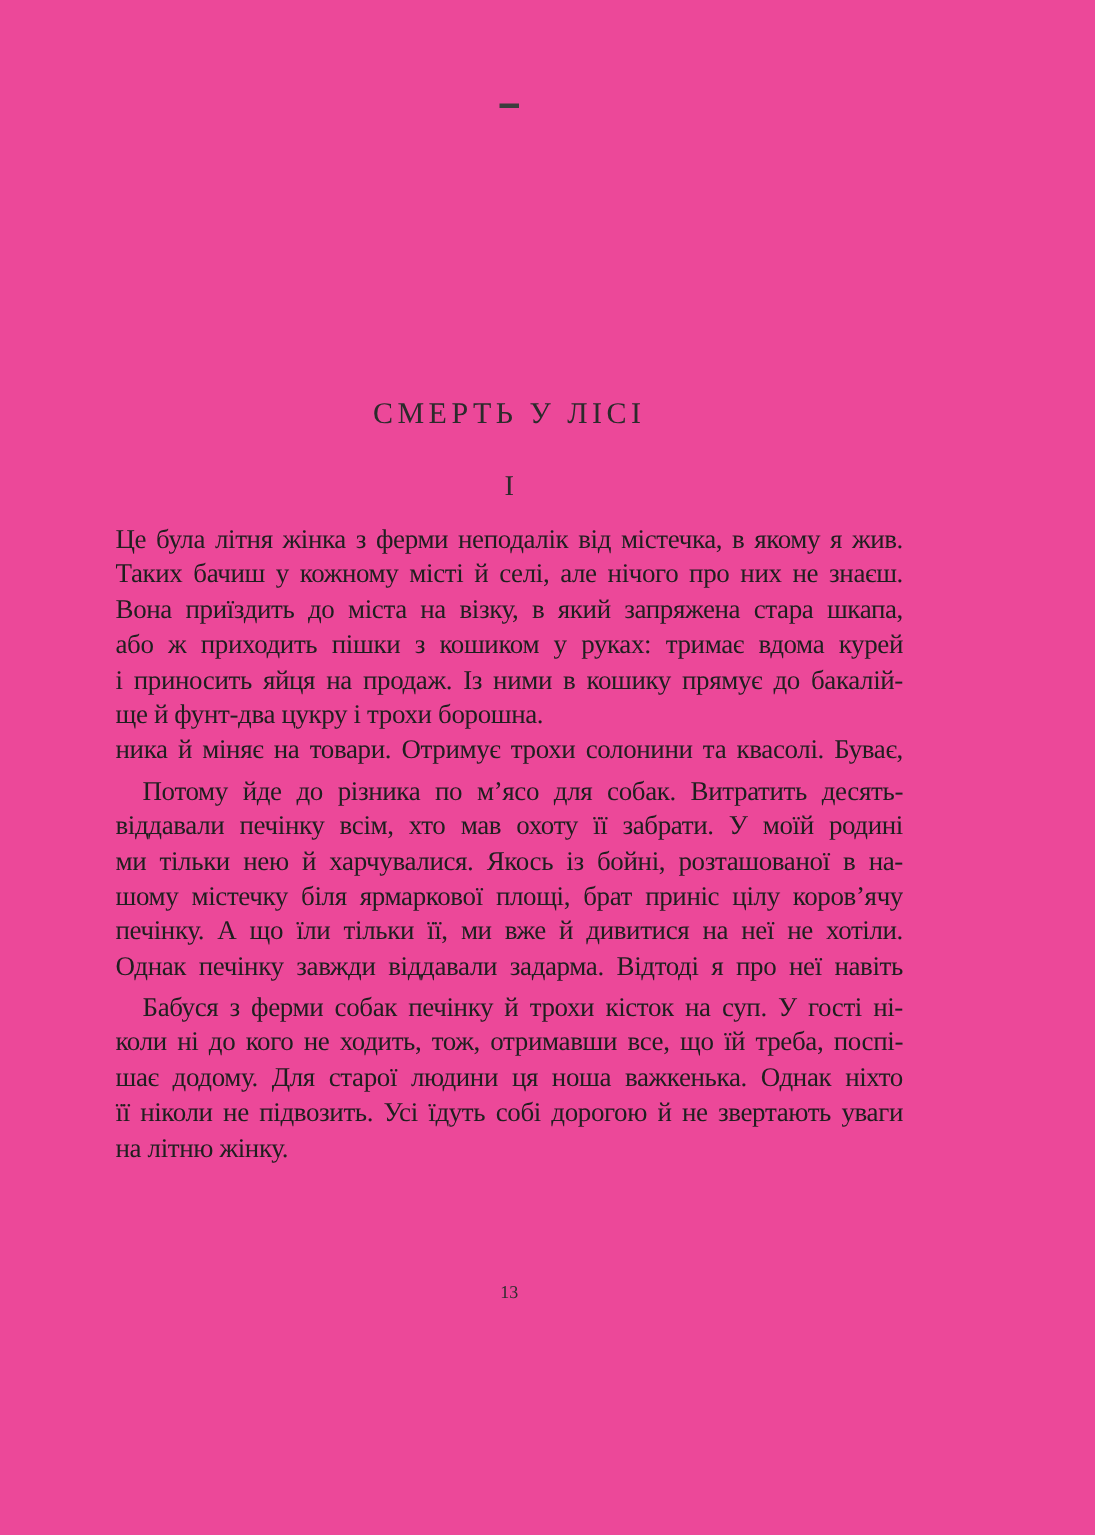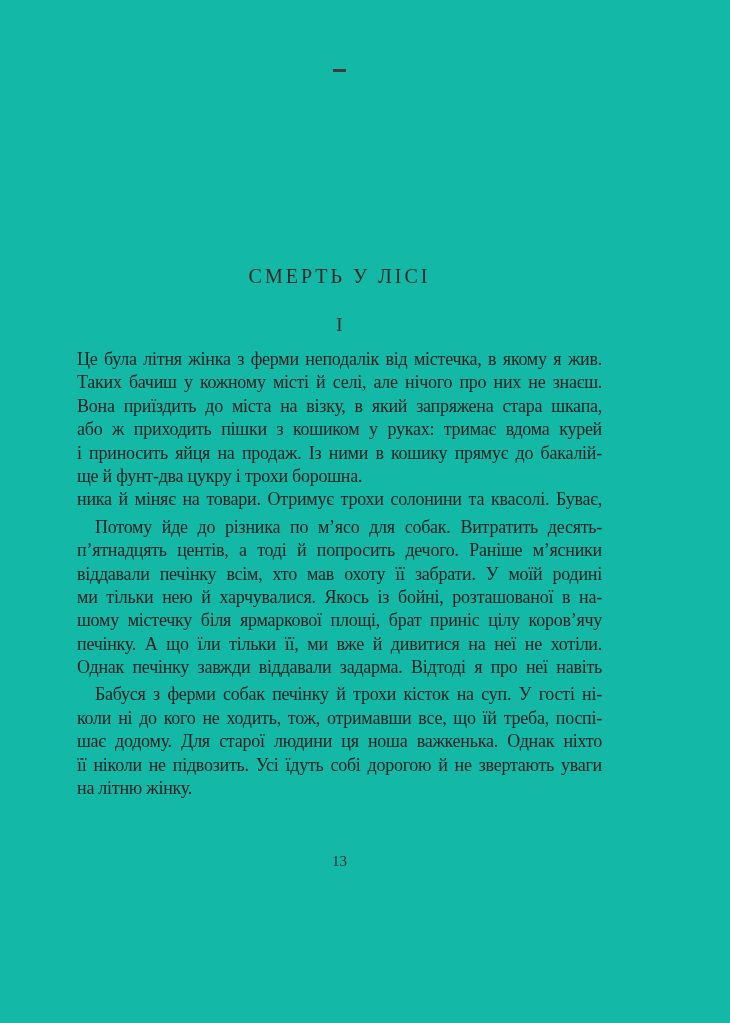--- a/index.html
+++ b/index.html
@@ -1,20 +1,20 @@
 <!DOCTYPE html>
 <html lang="uk"><head>
 <meta charset="utf-8">
 <style>
   html, body { margin: 0; padding: 0; background: #ffffff; }
   .page {
     position: relative;
     width: 730px;
     height: 1023px;
-    background: #14b8a6;
+    background: #ec4899;
     font-family: "Liberation Serif", serif;
     color: #1f1f1f;
     overflow: hidden;
   }
   .column { position: absolute; left: 73px; width: 533px; }
 
   .separator-dash {
     position: absolute;
     top: 69px;
     left: 333px;
@@ -54,21 +54,21 @@
     overflow: hidden;
     text-align: justify;
     text-align-last: justify;
   }
   .line.last { text-align-last: left; }
   .para.indent .line.first { text-indent: 18px; }
 
   .folio {
     top: 851px;
     text-align: center;
-    font-size: 15px;
+    font-size: 12px;
     color: #2e2e2e;
     line-height: 20px;
   }
 </style>
 </head>
 <body>
 
 <div class="page">
   <div class="separator-dash"></div>
   <h1 class="column chapter-title">СМЕРТЬ У ЛІСІ</h1>
@@ -78,21 +78,20 @@
         <div class="line first">Це була літня жінка з ферми неподалік від містечка, в якому я жив.</div>
         <div class="line">Таких бачиш у кожному місті й селі, але нічого про них не знаєш.</div>
         <div class="line">Вона приїздить до міста на візку, в який запряжена стара шкапа,</div>
         <div class="line">або ж приходить пішки з кошиком у руках: тримає вдома курей</div>
         <div class="line">і приносить яйця на продаж. Із ними в кошику прямує до бакалій-</div>
         <div class="line last">ще й фунт-два цукру і трохи борошна.</div>
         <div class="line">ника й міняє на товари. Отримує трохи солонини та квасолі. Буває,</div>
       </div>
       <div class="para indent">
         <div class="line first">Потому йде до різника по м’ясо для собак. Витратить десять-</div>
-        <div class="line">п’ятнадцять центів, а тоді й попросить дечого. Раніше м’ясники</div>
         <div class="line">віддавали печінку всім, хто мав охоту її забрати. У моїй родині</div>
         <div class="line">ми тільки нею й харчувалися. Якось із бойні, розташованої в на-</div>
         <div class="line">шому містечку біля ярмаркової площі, брат приніс цілу коров’ячу</div>
         <div class="line">печінку. А що їли тільки її, ми вже й дивитися на неї не хотіли.</div>
         <div class="line">Однак печінку завжди віддавали задарма. Відтоді я про неї навіть</div>
       </div>
       <div class="para indent">
         <div class="line first">Бабуся з ферми собак печінку й трохи кісток на суп. У гості ні-</div>
         <div class="line">коли ні до кого не ходить, тож, отримавши все, що їй треба, поспі-</div>
         <div class="line">шає додому. Для старої людини ця ноша важкенька. Однак ніхто</div>

